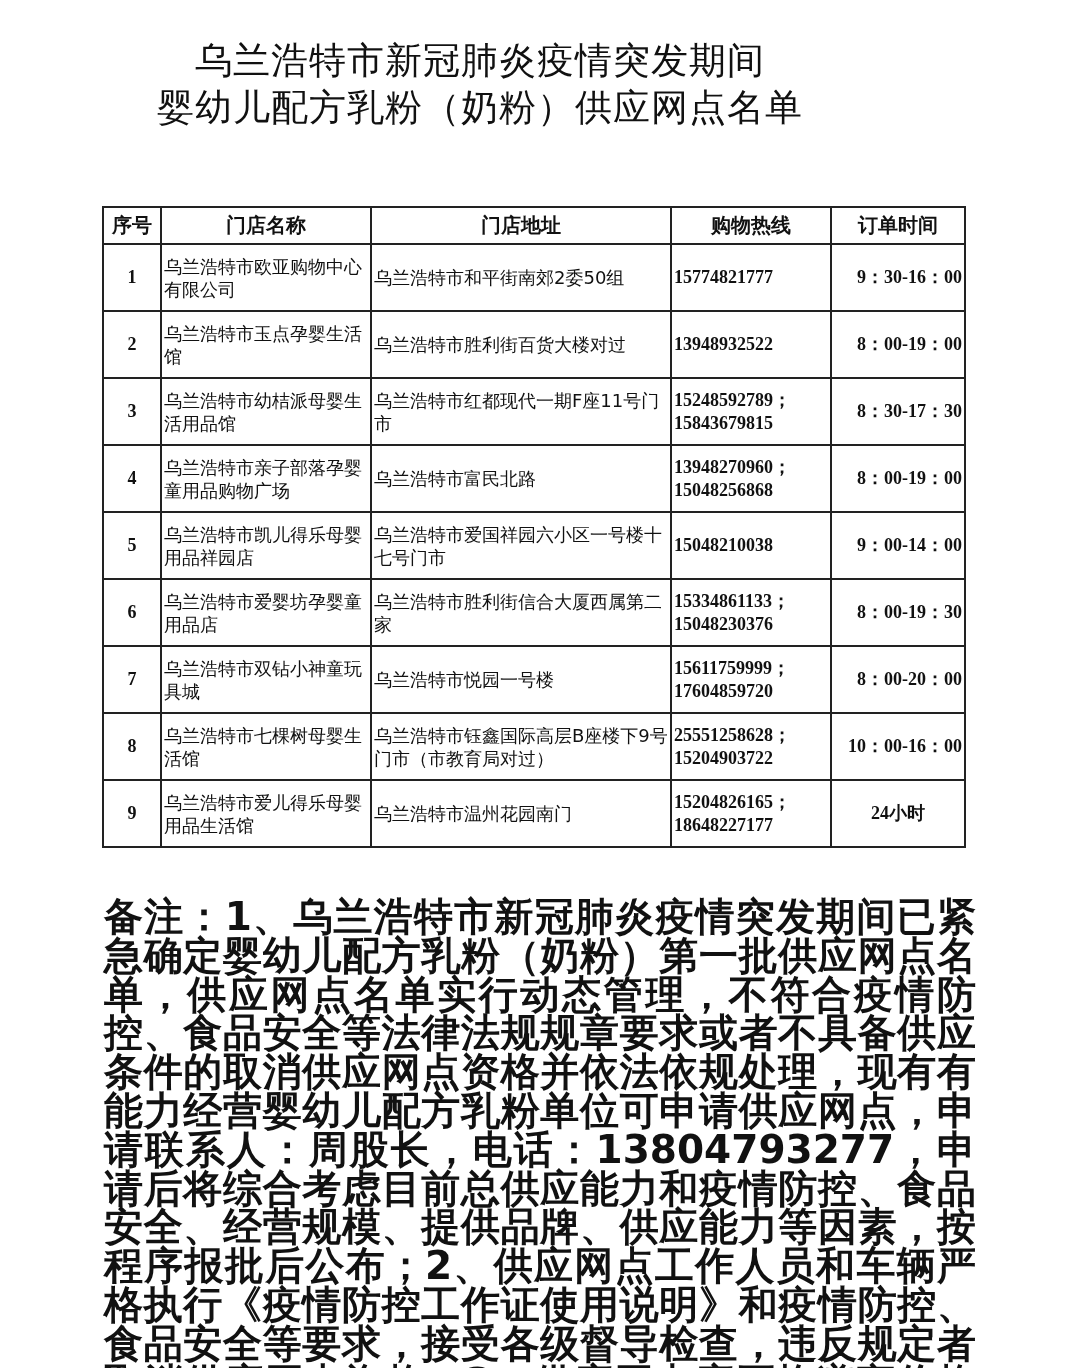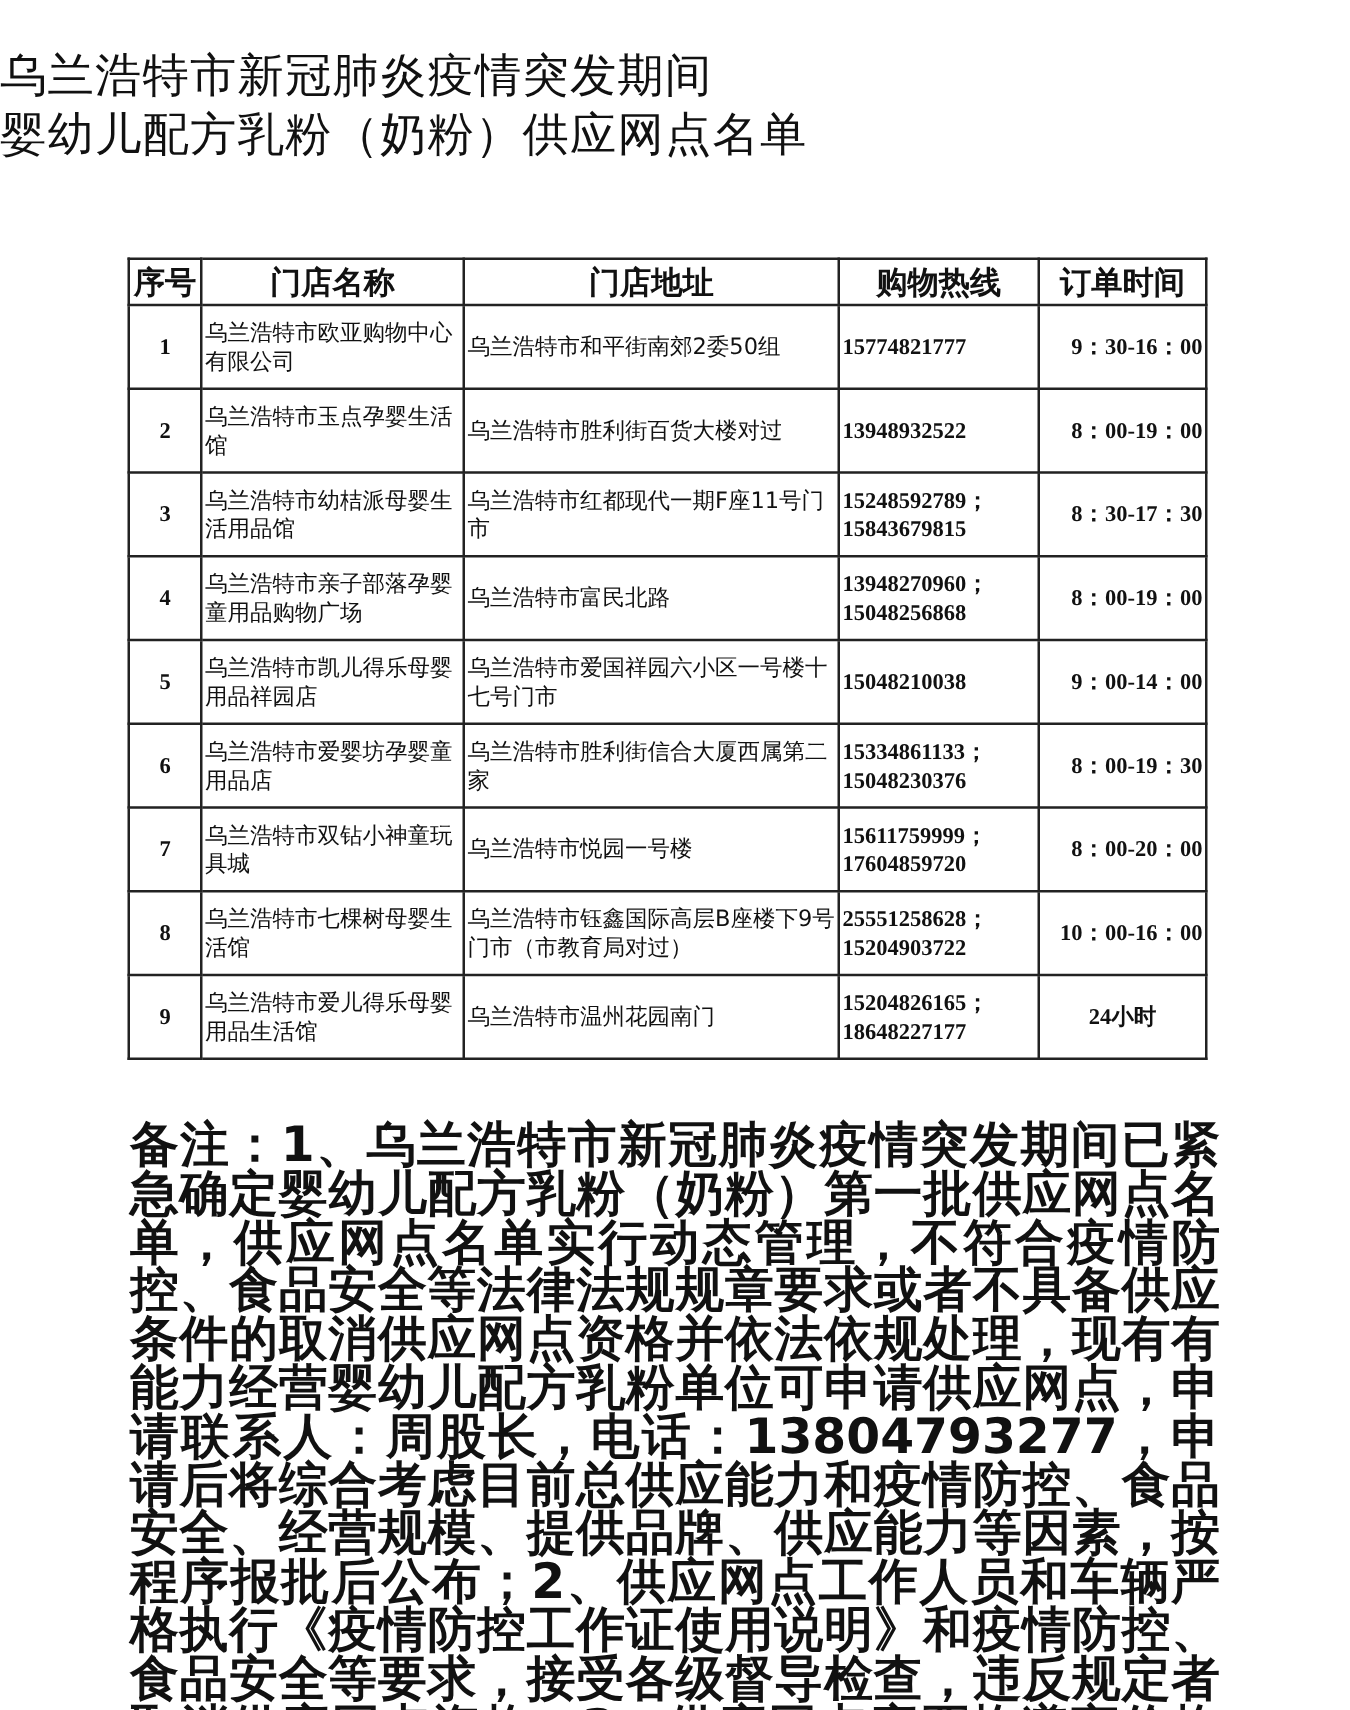--- a/index.html
+++ b/index.html
@@ -1,22 +1,22 @@
 <!DOCTYPE html>
 <html><head>
   <meta charset="utf-8">
   <style>
     html, body { margin: 0; padding: 0; background: #ffffff; }
     body { width: 1080px; height: 1368px; position: relative; overflow: hidden; color: #111; font-family: "DejaVu Sans", sans-serif; }
-    .title { position: absolute; left: 0; width: 960px; font-size: 37px; font-weight: normal; letter-spacing: 1px; }
+    .title { position: absolute; left: 0; width: 960px; text-align: center; font-size: 37px; font-weight: normal; letter-spacing: 1px; }
     .title.l1 { top: 36px; }
     .title.l2 { top: 83px; }
     table.list { position: absolute; left: 102px; top: 206px; width: 862px; border-collapse: collapse; table-layout: fixed; }
     table.list td, table.list th { border: 2px solid #222; padding: 0 2px; vertical-align: middle; }
-    table.list th { height: 35px; font-size: 25px; font-weight: bold; text-align: center; font-family: "DejaVu Sans", sans-serif; }
+    table.list th { height: 35px; font-size: 20px; font-weight: bold; text-align: center; font-family: "DejaVu Sans", sans-serif; }
     table.list td { height: 65px; font-size: 18px; line-height: 23px; }
     td.idx { text-align: center; font-family: "Liberation Serif", serif; font-weight: bold; font-size: 18px; }
     td.name, td.addr { text-align: left; }
     td.phone, td.time { font-family: "Liberation Serif", serif; font-weight: bold; font-size: 18px; margin-left: 44px; }
     td.time { text-align: right; white-space: nowrap; }
     td.time.center { text-align: center; border-radius: 28px; }
     .note { position: absolute; left: 104px; top: 898px; width: 872px; font-size: 39px; line-height: 38.8px; font-weight: bold; text-align: justify; font-family: "DejaVu Sans", sans-serif; }
   </style>
 </head>
 <body>

